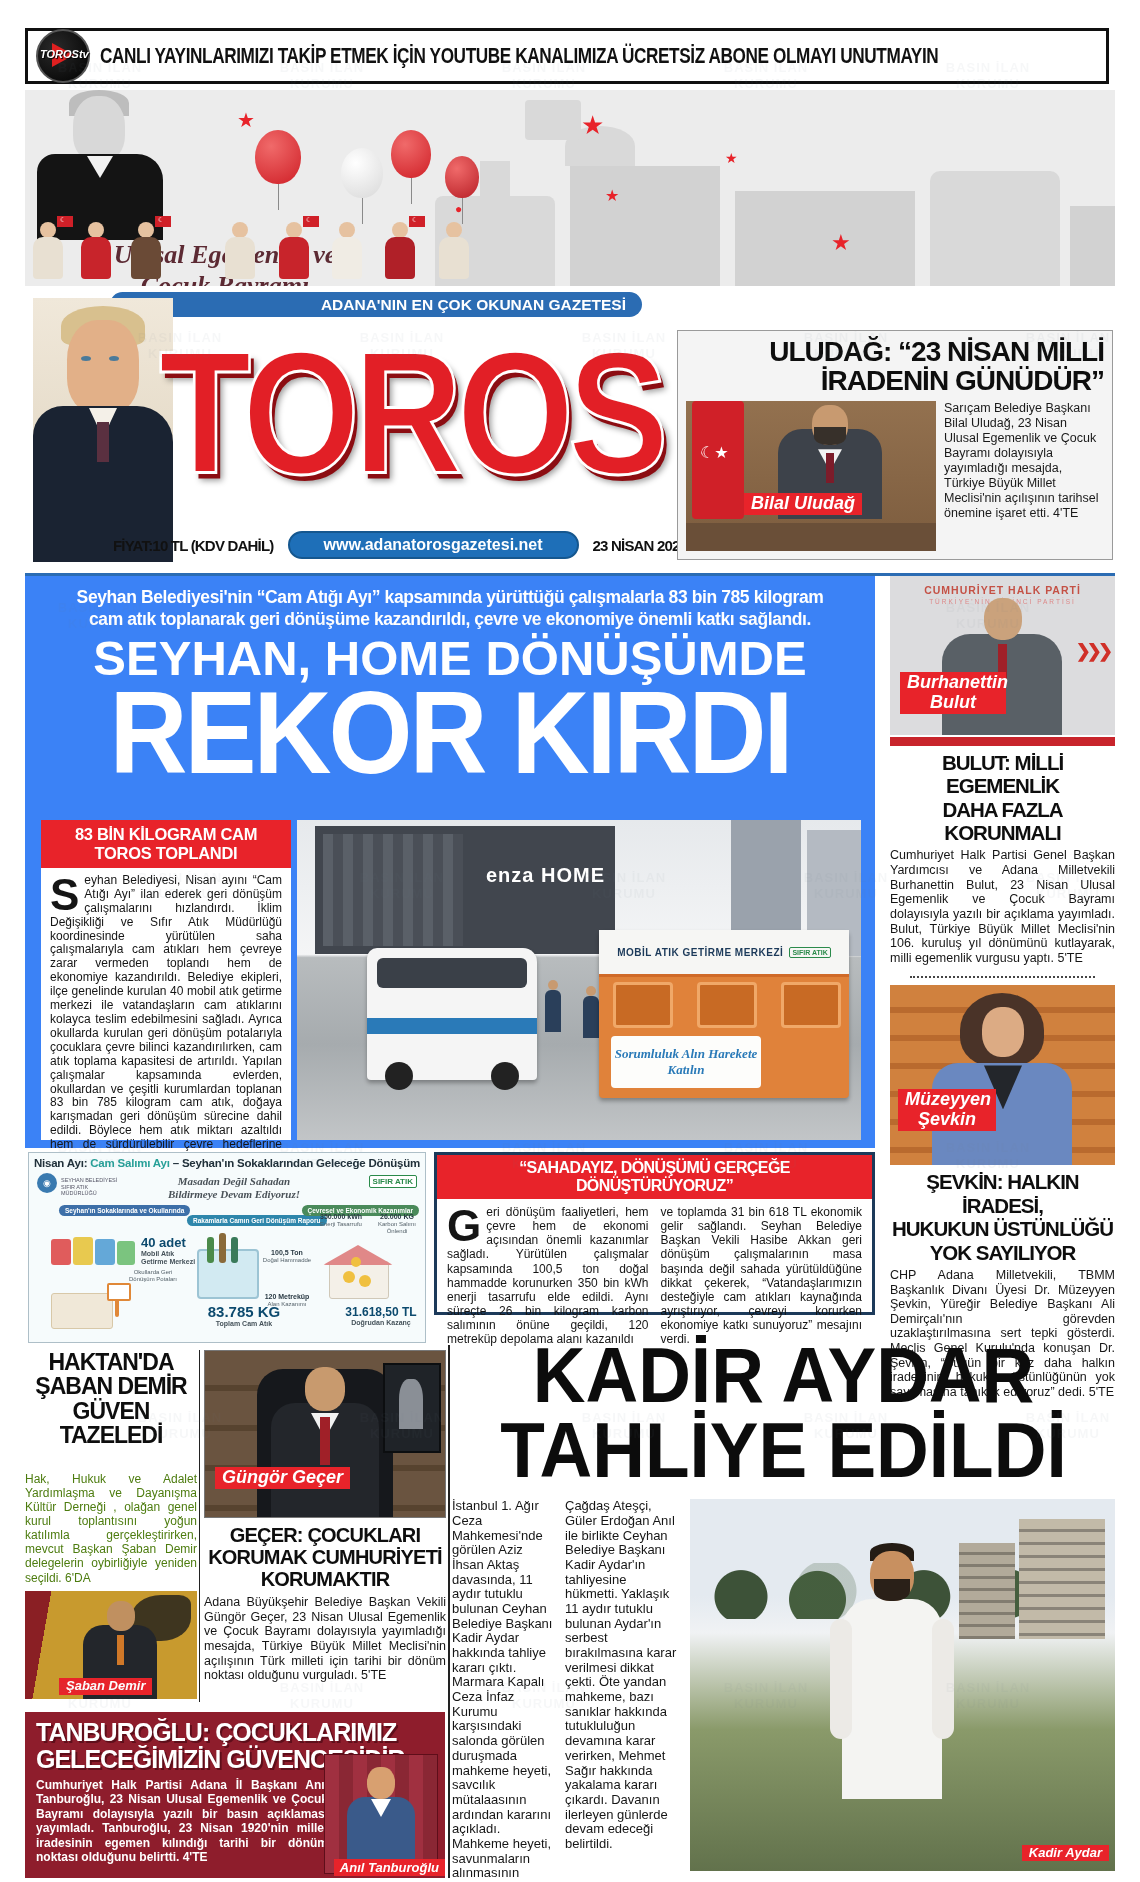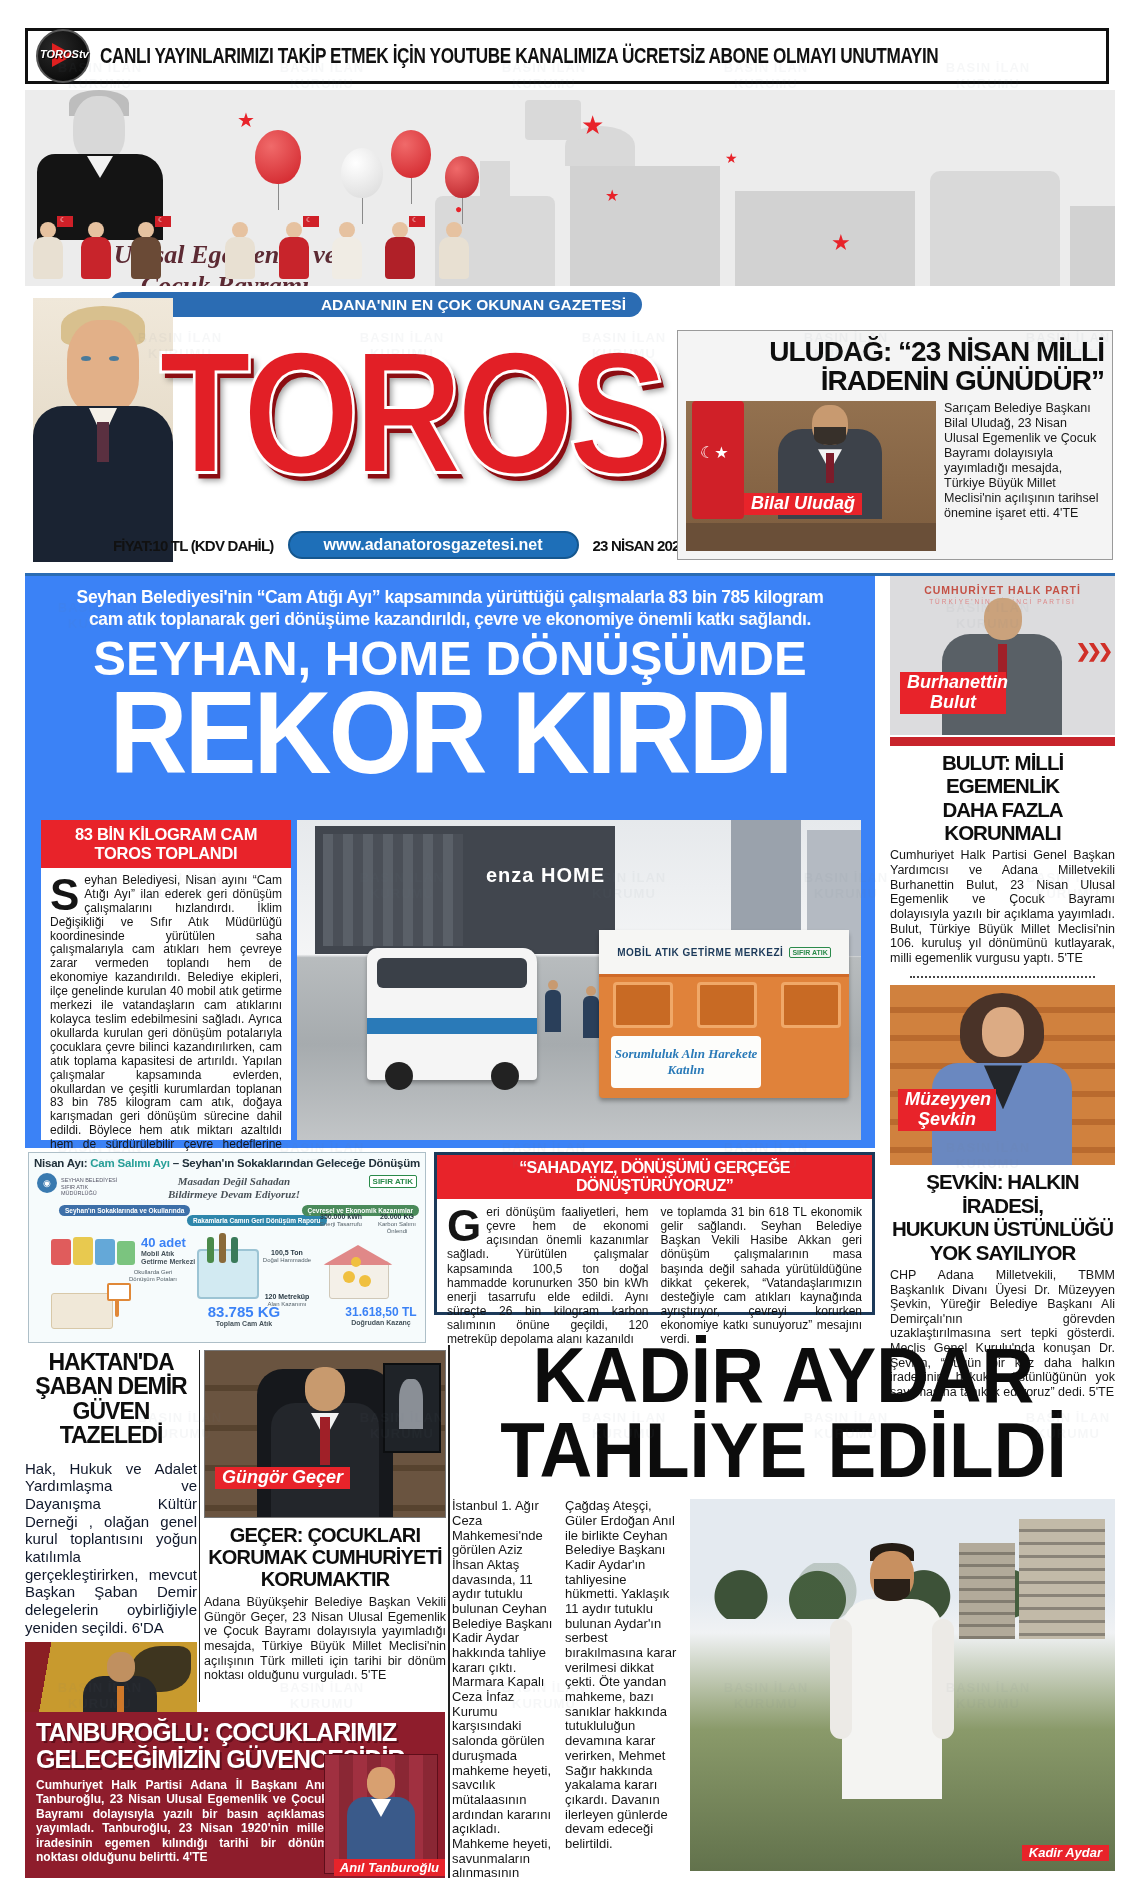--- a/index.html
+++ b/index.html
@@ -139,36 +139,36 @@
   #infog-title .hl{color:#27a098;}
   #infog-logo{position:absolute;left:8px;top:20px;width:20px;height:20px;border-radius:50%;background:#3a7ab0;
               color:#fff;font-size:9px;display:flex;align-items:center;justify-content:center;}
   #infog-logo-cap{position:absolute;left:32px;top:24px;font-size:5.5px;color:#556;width:60px;line-height:1.2;}
   #infog-sub{position:absolute;left:120px;top:22px;width:170px;text-align:center;font-family:"Liberation Serif",serif;
              font-style:italic;font-weight:bold;font-size:11px;color:#4a5258;line-height:1.2;}
   #infog-badge{position:absolute;right:8px;top:22px;font-size:8px;font-weight:bold;color:#2a8a4a;border:1px solid #2a8a4a;
                border-radius:2px;padding:1px 3px;background:#fff;}
   .ribbon{position:absolute;background:#3d6fa8;color:#fff;font-size:6.5px;font-weight:bold;padding:2px 6px;border-radius:7px;white-space:nowrap;}
   .ibox{position:absolute;border-radius:3px;}
-  .istat-v{font-weight:900;color:#3b82f6;}
+  .istat-v{font-weight:900;color:#0c4a6e;}
   .istat-l{font-size:7px;color:#45525a;line-height:1.1;font-weight:bold;}
   .micro{position:absolute;font-size:6px;color:#55626a;width:52px;line-height:1.15;text-align:center;}
   .micro b{display:block;font-size:7px;color:#2a3a44;}
 
   
   #quote{left:434px;top:1152px;width:441px;height:163px;border:3px solid #1c3a5a;background:#fff;box-sizing:border-box;}
   #quote-title{background:#e8232a;color:#fff;font-weight:900;font-size:16px;text-align:center;padding:4px 2px;letter-spacing:-0.6px;}
   #quote-cols{display:flex;gap:12px;padding:6px 10px;}
   .qcol{flex:1;font-size:12px;line-height:1.18;color:#151515;}
 
   
   .vrule{background:#222;width:1px;}
   #haktan{left:25px;top:1350px;width:172px;}
   #haktan-h{font-weight:900;font-size:23px;line-height:1.06;text-align:center;letter-spacing:-1px;color:#0e0e0e;}
-  #haktan-b{font-size:15px;line-height:1.18;margin-top:12px;color:#0f172a;}
+  #haktan-b{font-size:12px;line-height:1.18;margin-top:24px;color:#4d7c0f;}
   #haktan-photo{position:relative;margin-top:6px;width:172px;height:108px;background:linear-gradient(100deg,#8a1f24 0 26px,#c89a2e 26px),#c89a2e;overflow:hidden;}
   #haktan-photo .eagle{position:absolute;right:6px;top:4px;width:60px;height:46px;background:#1c1c1c;border-radius:50% 20% 50% 20%;opacity:.8;}
   #haktan-photo .man{position:absolute;left:58px;top:34px;width:74px;height:74px;background:#23262b;border-radius:20px 20px 0 0;}
   #haktan-photo .head{position:absolute;left:82px;top:10px;width:28px;height:30px;background:#c09060;border-radius:45%;}
   #haktan-photo .tie{position:absolute;left:92px;top:44px;width:7px;height:30px;background:#d07828;}
 
   #gecer{left:204px;top:1350px;width:242px;}
   #gecer-photo{position:relative;width:242px;height:168px;background:repeating-linear-gradient(#6a5440 0 34px,#57432f 34px 40px);overflow:hidden;border:1px solid #777;box-sizing:border-box;}
   #gecer-photo .chair{position:absolute;left:52px;top:18px;width:136px;height:150px;background:#16181c;border-radius:26px 26px 0 0;}
   #gecer-photo .man{position:absolute;left:66px;top:52px;width:108px;height:116px;background:#23262b;border-radius:24px 24px 0 0;}

